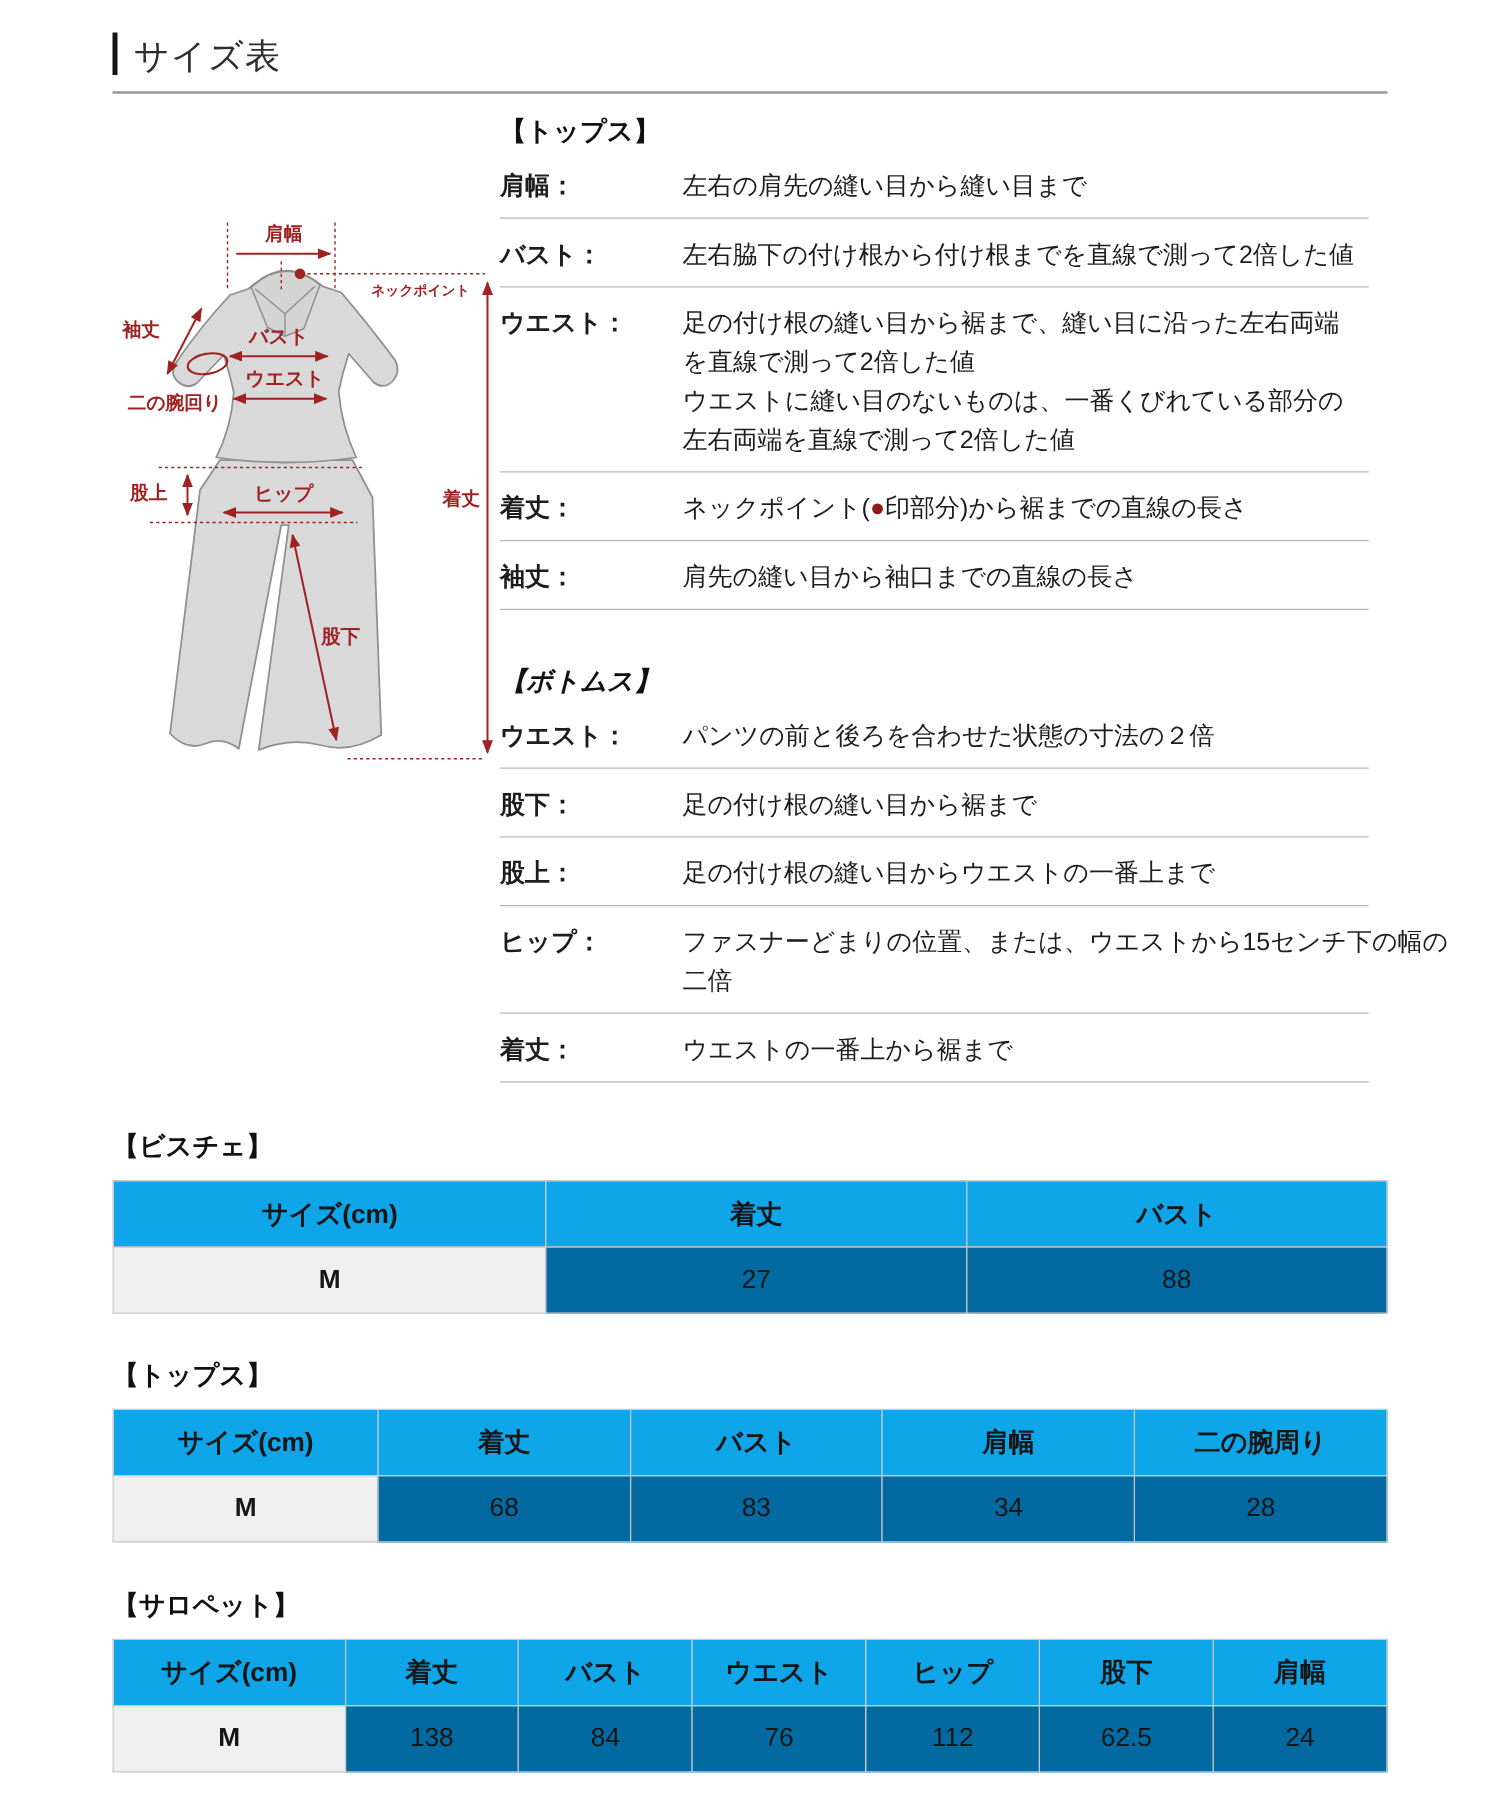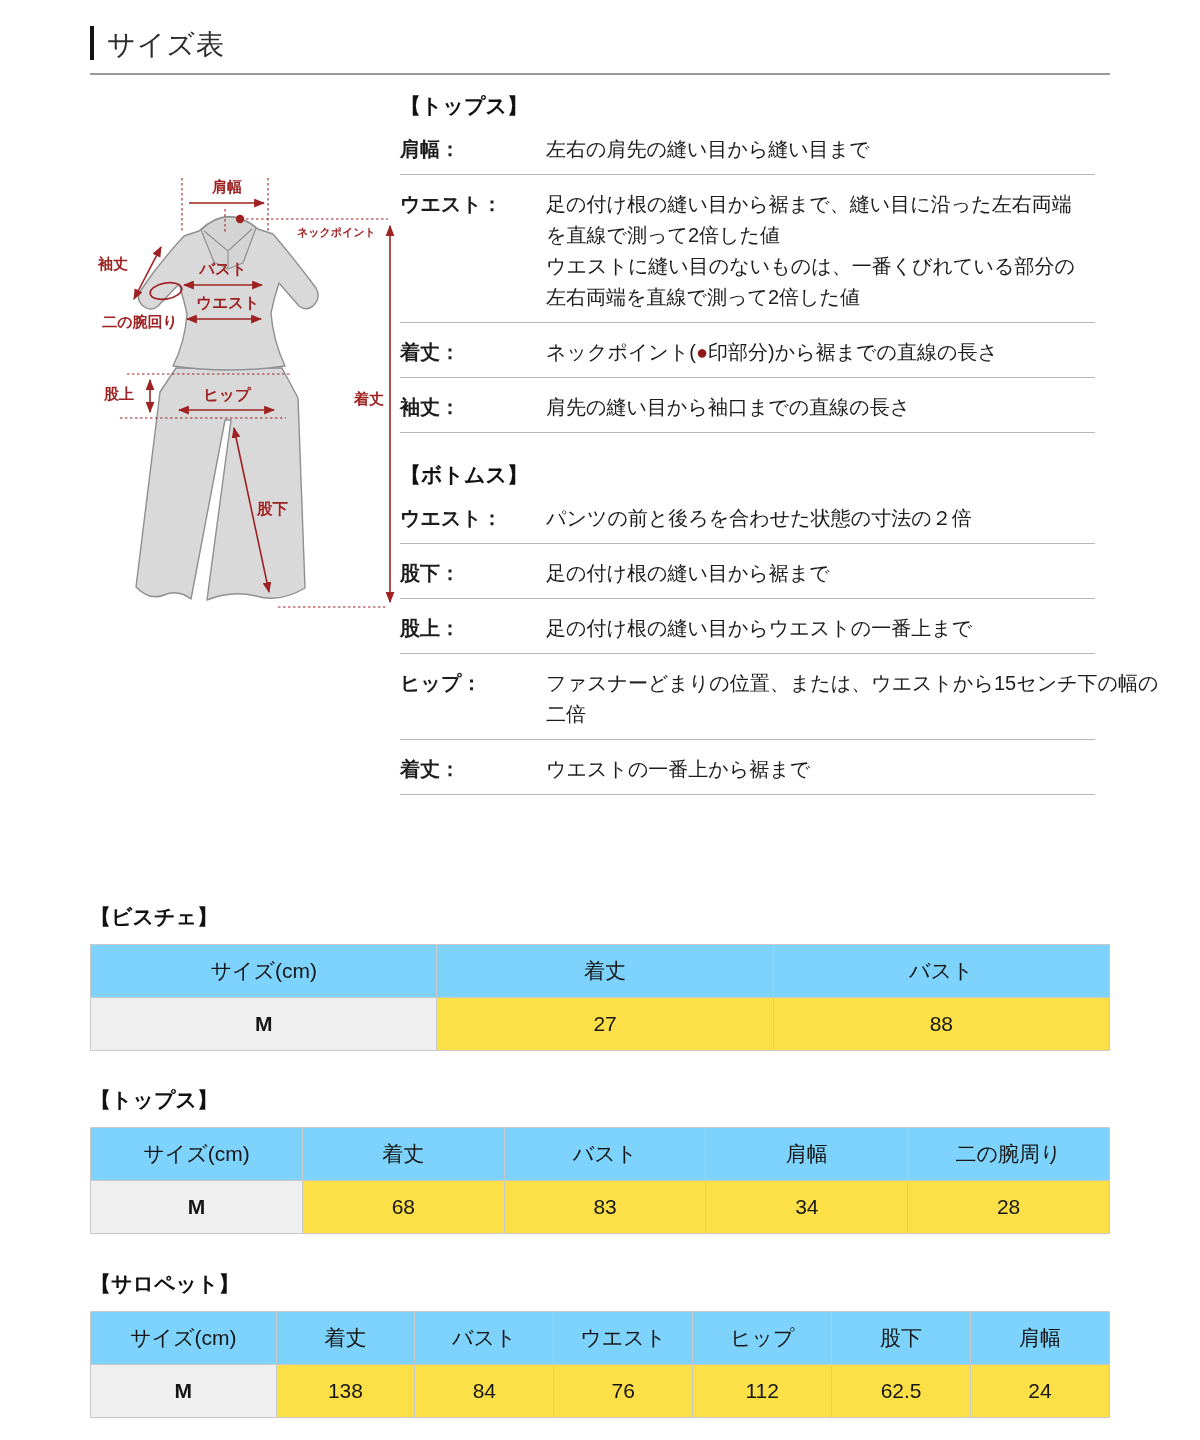--- a/index.html
+++ b/index.html
@@ -17,40 +17,40 @@
   
   .diagram { position:absolute; left:88px; top:158px; }
   .diagram text { font-weight:bold; fill:#9e2222; }
   .dlab   { font-size:15px; }
   .dlab-s { font-size:11px; }
   .dlab-m { font-size:15.5px; }
 
   
   .defs { position:absolute; left:400px; top:92px; width:695px; }
   .def-heading { font-size:21px; font-weight:bold; color:#111; line-height:28px; }
-  .def-heading.bottoms { margin-top:28px; }
+  .def-heading.bottoms { margin-top:44px;font-style:italic; }
   .def-row { display:flex; padding:14px 0 9px 0; border-bottom:1px solid #b9b9b9; font-size:20px;gap:20px; }
   .def-term { flex:0 0 92px; width:92px; font-weight:bold; white-space:nowrap; line-height:31px; }
   .def-desc { flex:1;margin-left:34px; }
   .def-line { display:block; line-height:31px; white-space:nowrap; }
   .dot-red  { color:#8e1a1a; }
 
   
   .table-section { position:absolute; left:90px; width:856px; }
   .sec-bisuche   { top:903px; }
   .sec-tops      { top:1086px; }
   .sec-salopette { top:1270px; }
   .tbl-title { font-size:21px; font-weight:bold; color:#111; margin:0 0 13px 0; }
   table.size { width:1020px; border-collapse:collapse; table-layout:fixed; }
   table.size th, table.size td {
     border:1px solid #c9c9c9; height:52px; text-align:center;
     font-size:21px; padding:0;
   }
-  table.size th { background:#7dd3fc; font-weight:normal; color:#161616; }
-  table.size td { background:#fde047; font-weight:normal; color:#161616; }
+  table.size th { background:#0ea5e9; font-weight:bold; color:#161616; }
+  table.size td { background:#0369a1; font-weight:normal; color:#161616; }
   table.size td.rowhead { background:#efefef; font-weight:bold; }
 </style>
 </head>
 <body>
 
 <div class="page">
 
   <div class="title-wrap">
     <div class="title-bar"></div>
     <div class="title-text">サイズ表</div>
@@ -116,20 +116,26 @@
 
     <div class="def-heading">【トップス】</div>
 
     <div class="def-row">
       <span class="def-term">肩幅：</span>
       <span class="def-desc">
         <span class="def-line">左右の肩先の縫い目から縫い目まで</span>
       </span>
     </div>
 
+    <div class="def-row">
+      <span class="def-term">バスト：</span>
+      <span class="def-desc">
+        <span class="def-line">左右脇下の付け根から付け根までを直線で測って2倍した値</span>
+      </span>
+    </div>
 
     <div class="def-row">
       <span class="def-term">ウエスト：</span>
       <span class="def-desc">
         <span class="def-line">足の付け根の縫い目から裾まで、縫い目に沿った左右両端</span>
         <span class="def-line">を直線で測って2倍した値</span>
         <span class="def-line">ウエストに縫い目のないものは、一番くびれている部分の</span>
         <span class="def-line">左右両端を直線で測って2倍した値</span>
       </span>
     </div>

